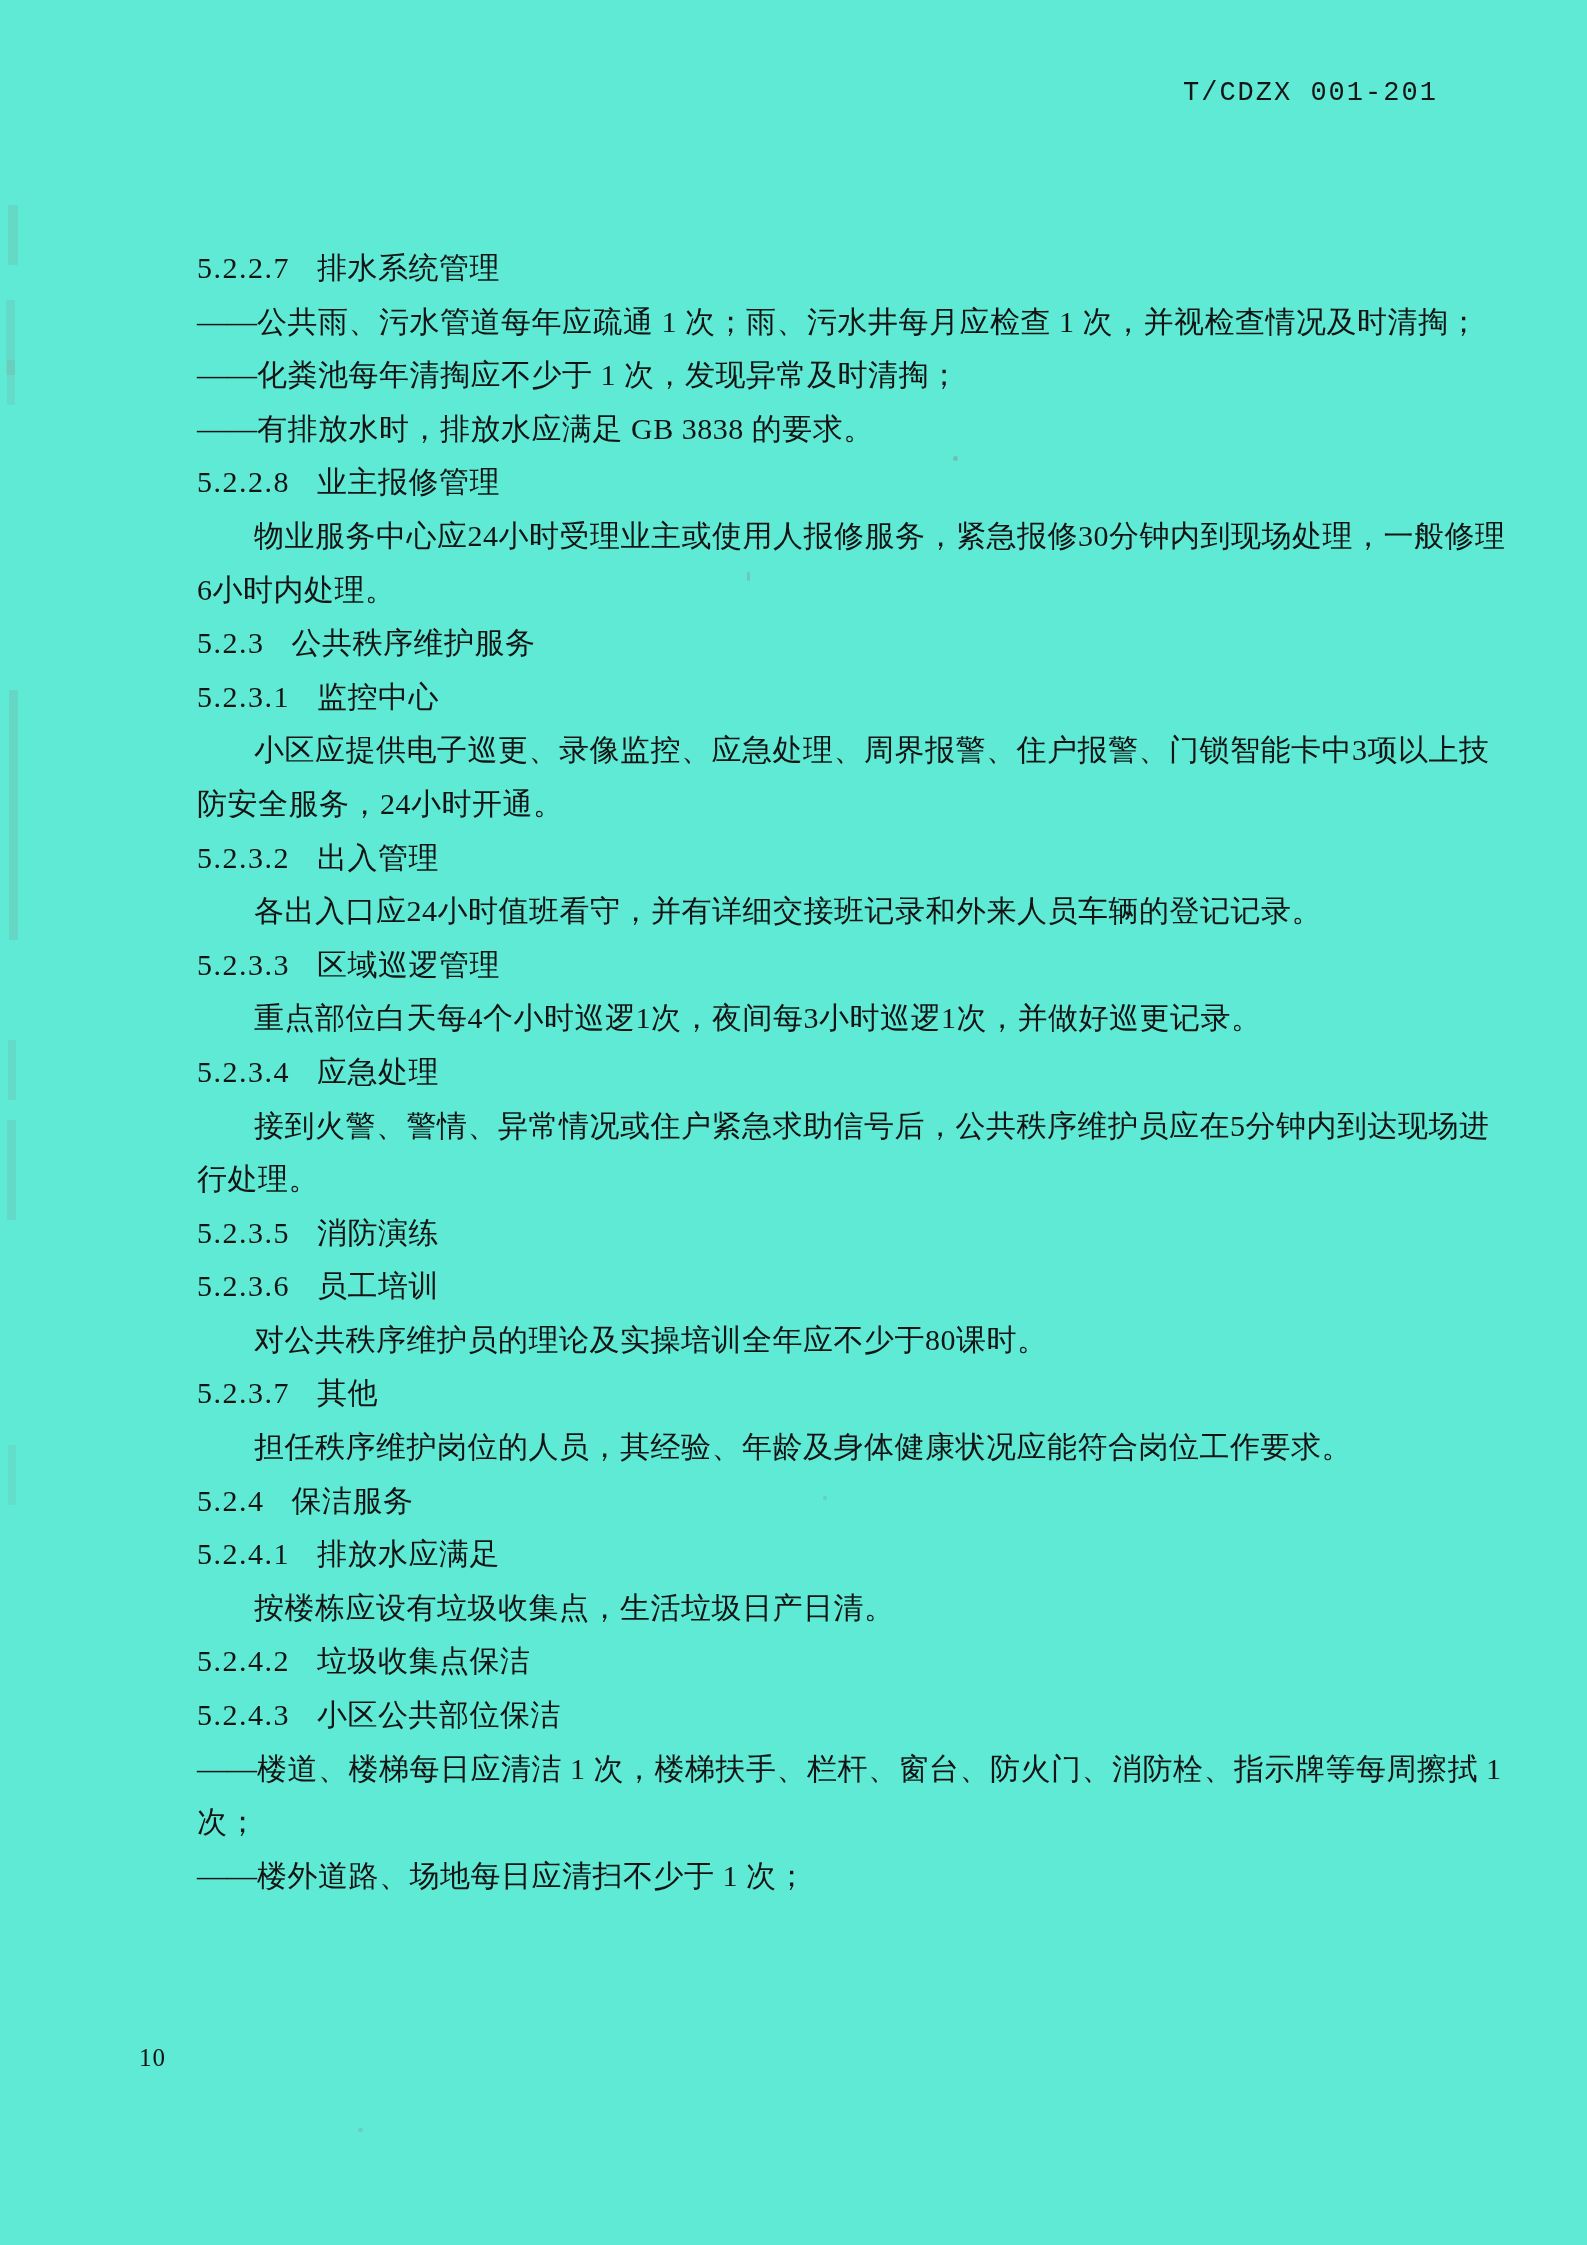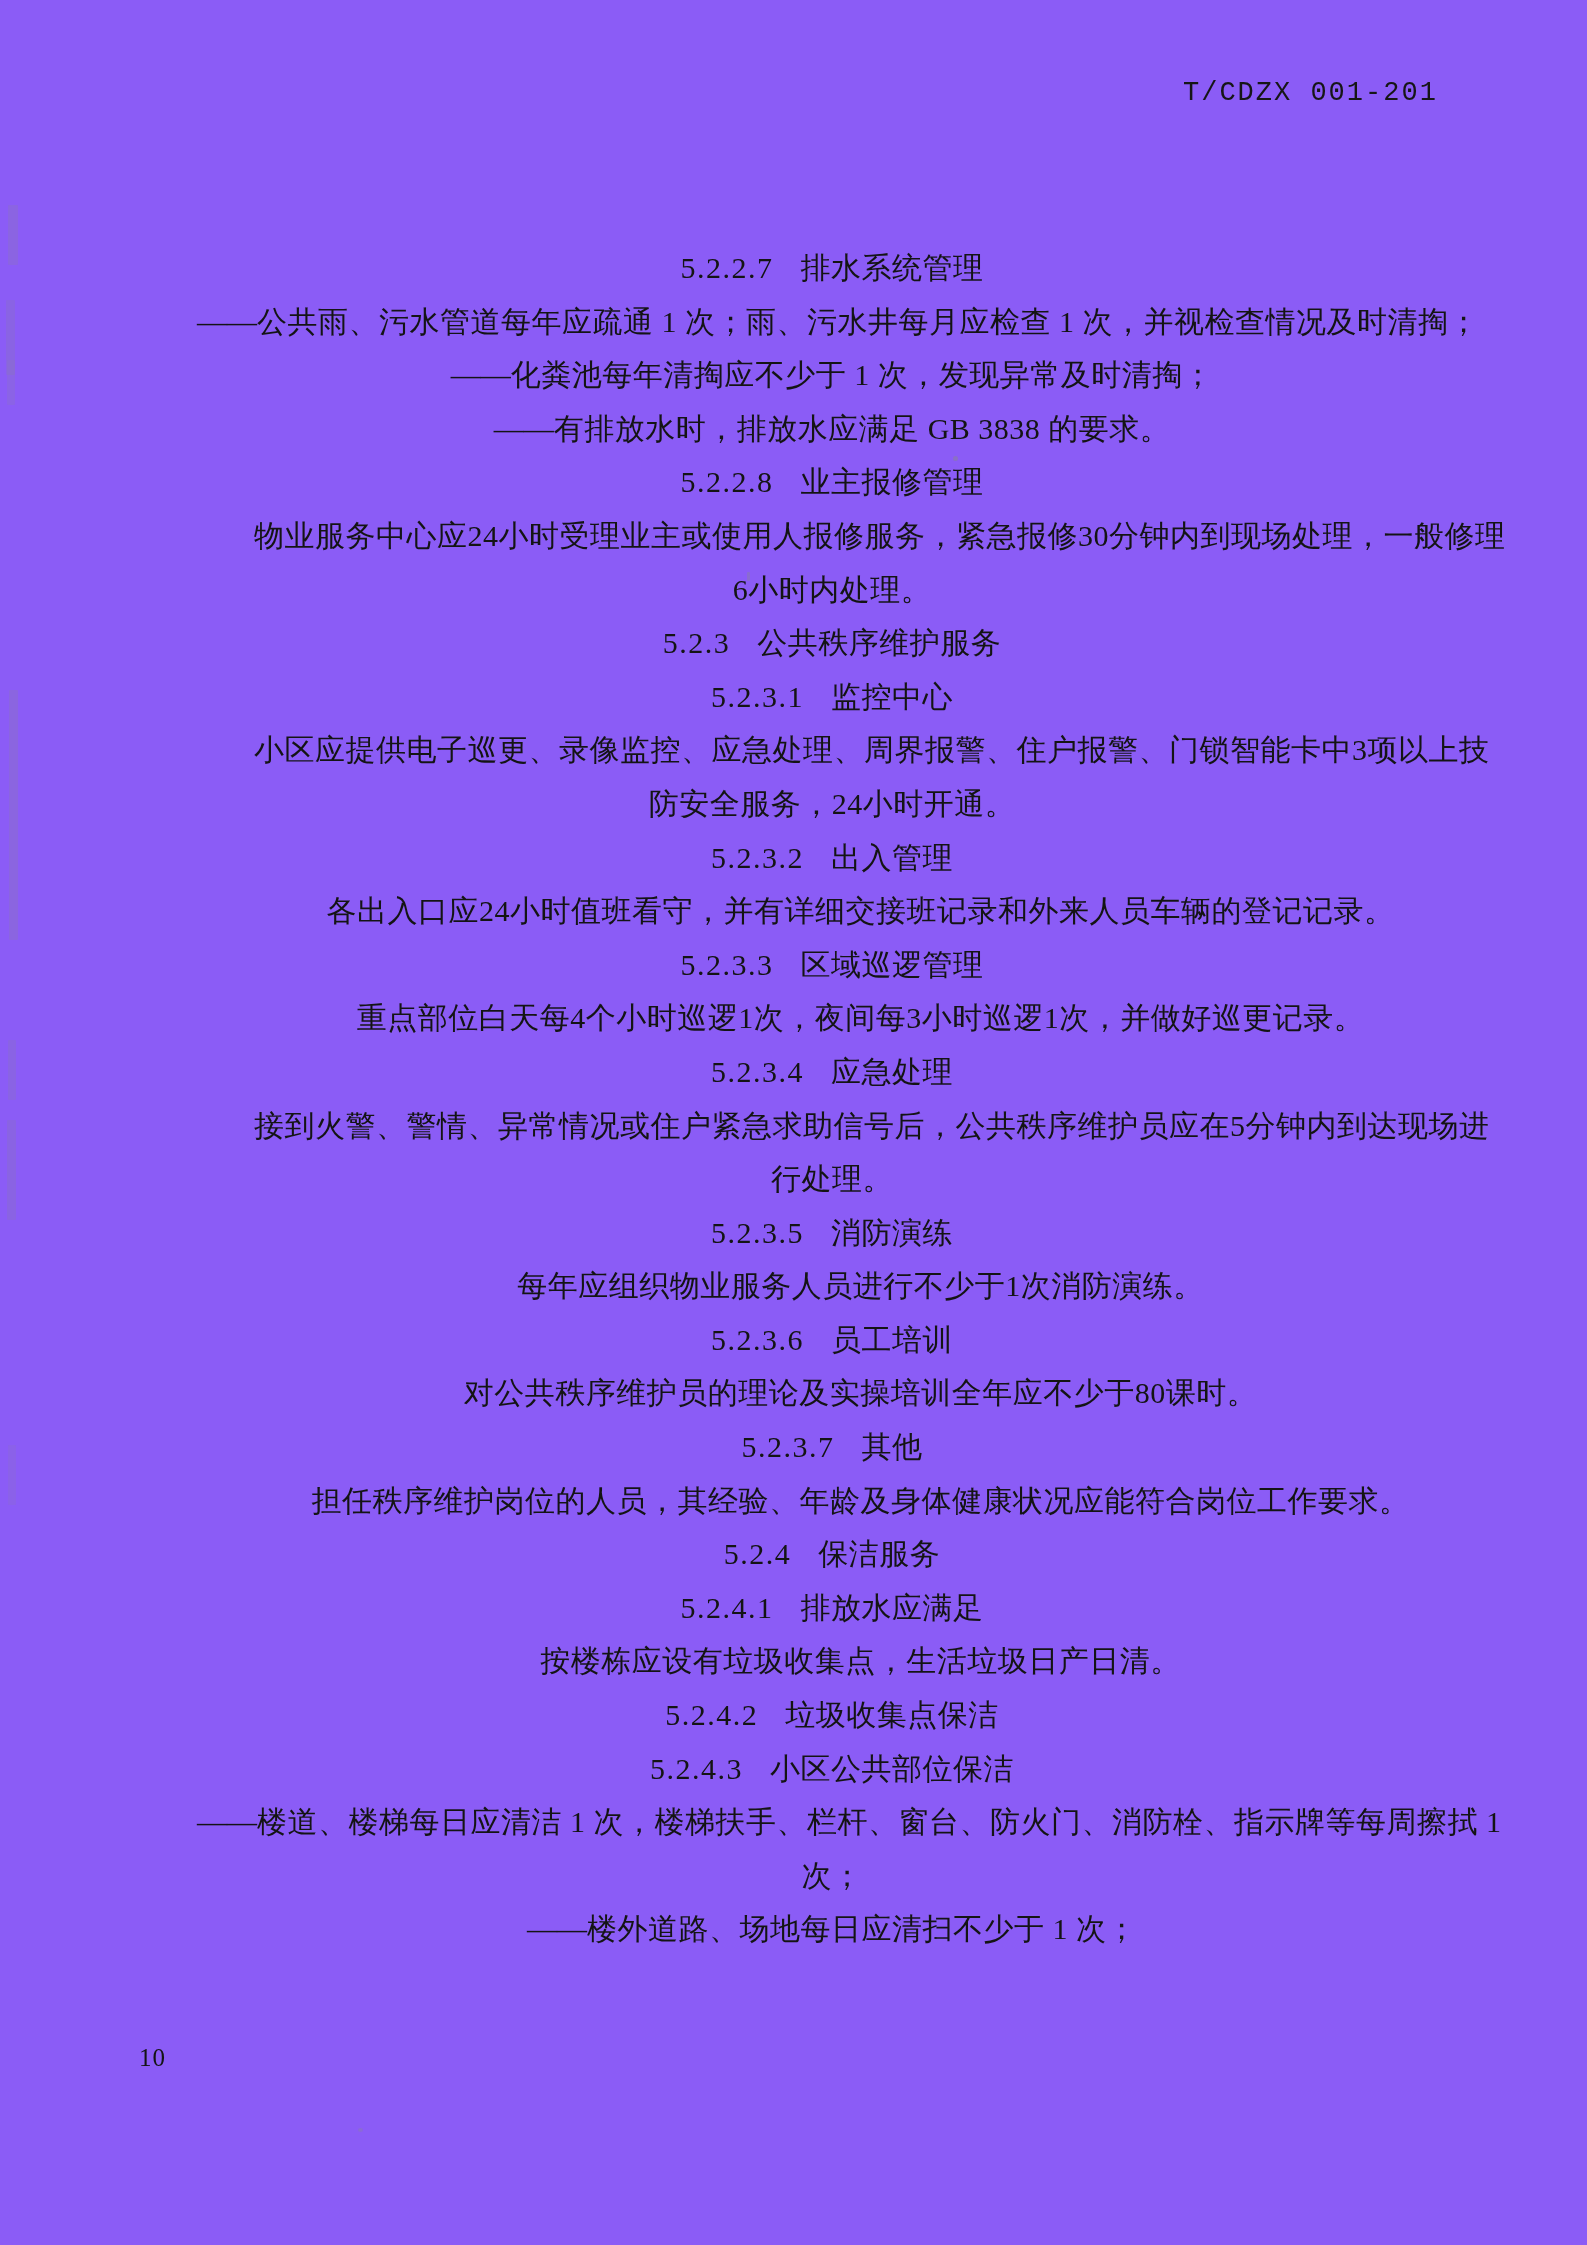--- a/index.html
+++ b/index.html
@@ -6,22 +6,21 @@
   body {
     width: 1587px; height: 2245px;
     background: #ffffff;
     position: relative;
     font-family: "Liberation Serif", serif;
     color: #141414;
     overflow: hidden;
   }
   .page {
     position: absolute; inset: 0;
-    background: #8b5cf6;
-    text-align: center;
+    background: #5eead4;
   }
   .header-code {
     position: absolute;
     left: 1183px; top: 78px;
     font-family: "Liberation Mono", monospace;
     font-size: 27px;
     letter-spacing: 2px;
     color: #161616;
     white-space: nowrap;
   }
@@ -90,21 +89,20 @@
       <div class="line indent">小区应提供电子巡更、录像监控、应急处理、周界报警、住户报警、门锁智能卡中3项以上技</div>
       <div class="line">防安全服务，24小时开通。</div>
       <div class="line"><span class="num">5.2.3.2</span><span>出入管理</span></div>
       <div class="line indent">各出入口应24小时值班看守，并有详细交接班记录和外来人员车辆的登记记录。</div>
       <div class="line"><span class="num">5.2.3.3</span><span>区域巡逻管理</span></div>
       <div class="line indent">重点部位白天每4个小时巡逻1次，夜间每3小时巡逻1次，并做好巡更记录。</div>
       <div class="line"><span class="num">5.2.3.4</span><span>应急处理</span></div>
       <div class="line indent">接到火警、警情、异常情况或住户紧急求助信号后，公共秩序维护员应在5分钟内到达现场进</div>
       <div class="line">行处理。</div>
       <div class="line"><span class="num">5.2.3.5</span><span>消防演练</span></div>
-      <div class="line indent">每年应组织物业服务人员进行不少于1次消防演练。</div>
       <div class="line"><span class="num">5.2.3.6</span><span>员工培训</span></div>
       <div class="line indent">对公共秩序维护员的理论及实操培训全年应不少于80课时。</div>
       <div class="line"><span class="num">5.2.3.7</span><span>其他</span></div>
       <div class="line indent">担任秩序维护岗位的人员，其经验、年龄及身体健康状况应能符合岗位工作要求。</div>
       <div class="line"><span class="num">5.2.4</span><span>保洁服务</span></div>
       <div class="line"><span class="num">5.2.4.1</span><span>排放水应满足</span></div>
       <div class="line indent">按楼栋应设有垃圾收集点，生活垃圾日产日清。</div>
       <div class="line"><span class="num">5.2.4.2</span><span>垃圾收集点保洁</span></div>
       <div class="line"><span class="num">5.2.4.3</span><span>小区公共部位保洁</span></div>
       <div class="line"><span class="dash-prefix">——</span><span>楼道、楼梯每日应清洁 1 次，楼梯扶手、栏杆、窗台、防火门、消防栓、指示牌等每周擦拭 1</span></div>

